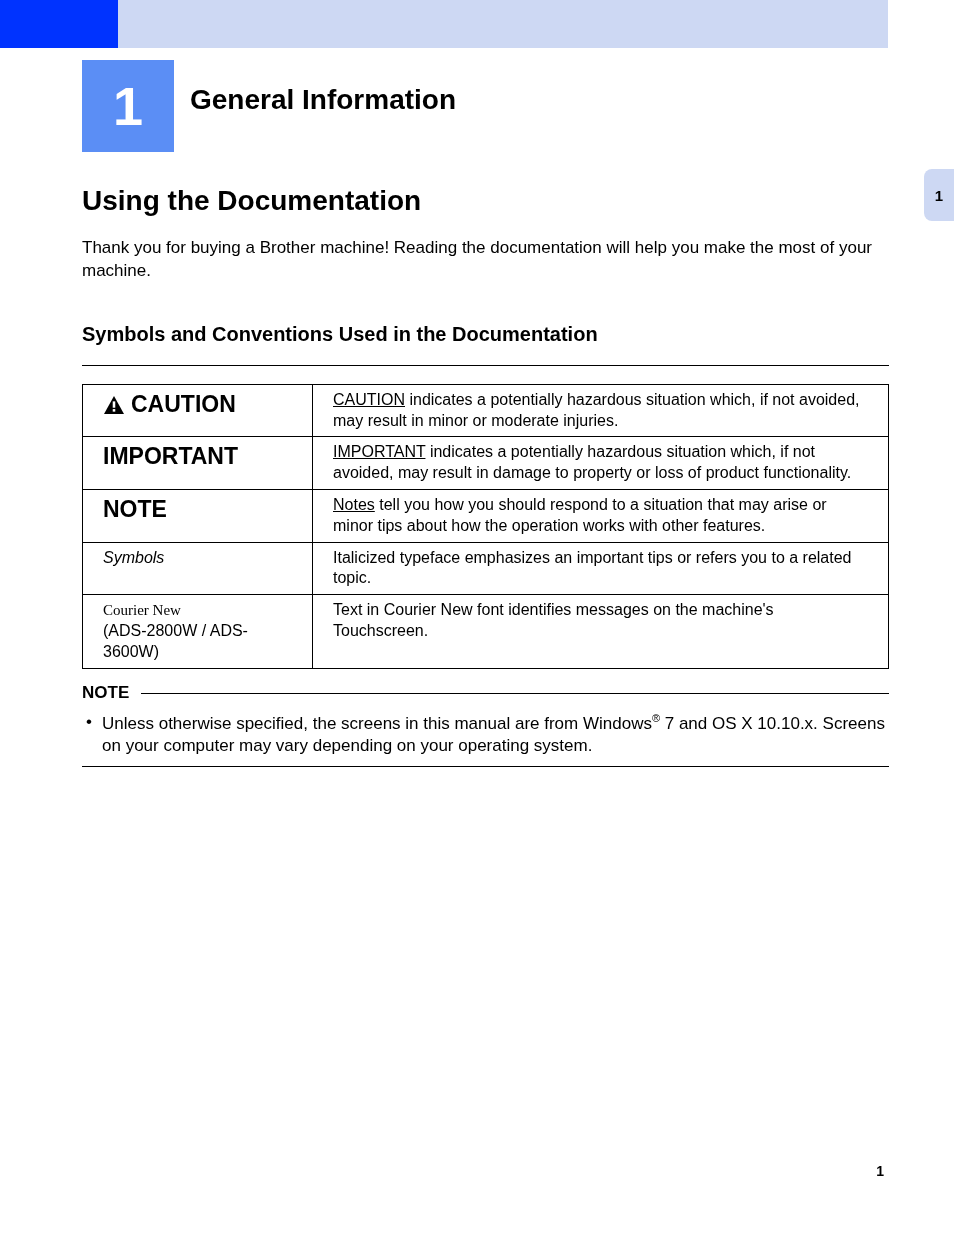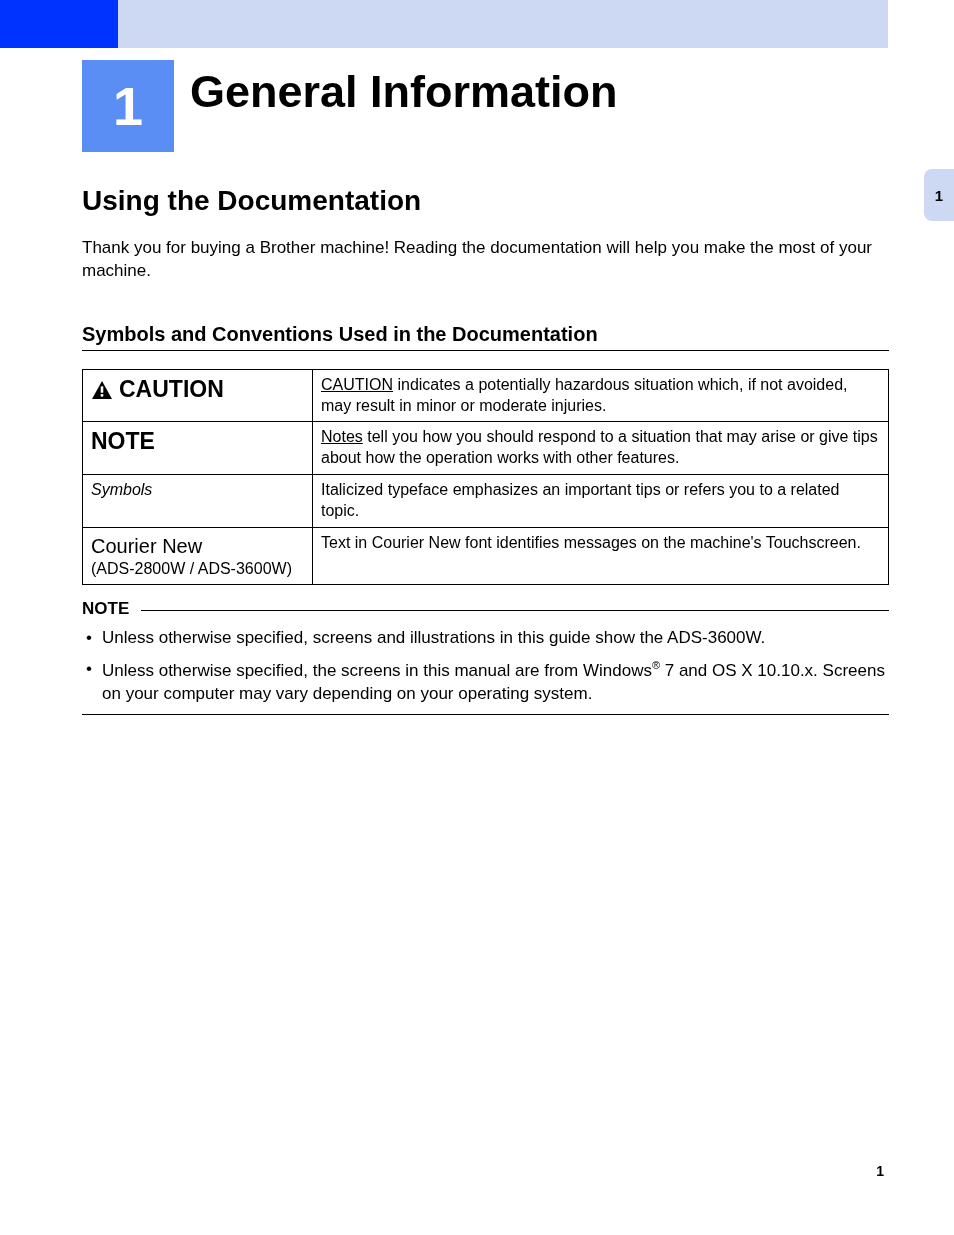--- a/index.html
+++ b/index.html
@@ -30,22 +30,22 @@
     background: #5b8ef5;
     color: #fff;
     font-size: 54px;
     font-weight: bold;
     display: flex;
     align-items: center;
     justify-content: center;
   }
   .chapter-title {
     position: absolute;
-    top: 66px; left: 190px;
-    font-size: 45px;
+    top: 84px; left: 190px;
+    font-size: 28px;
     font-weight: bold;
     text-align: right;
   }
   .side-tab {
     position: absolute;
     top: 169px; right: 0;
     width: 30px; height: 52px;
     background: #cdd8f3;
     border-top-left-radius: 8px;
     border-bottom-left-radius: 8px;
@@ -67,37 +67,37 @@
     margin-bottom: 20px;
   }
   .body-text {
     font-size: 17px;
     line-height: 1.35;
     margin-bottom: 40px;
   }
   .subsection-title {
     font-size: 20px;
     font-weight: bold;
-    margin-bottom: 4px;
+    margin-bottom: 19px;
   }
   .thin-rule {
     border: none;
     border-top: 1px solid #000;
     margin-bottom: 14px;
   }
   table.conv {
     width: 100%;
     border-collapse: collapse;
     margin-top: 18px;
     margin-bottom: 14px;
     font-size: 16px;
   }
   table.conv td {
     border: 1px solid #000;
-    padding: 5px 8px;
+    padding: 5px 20px;
     vertical-align: top;
     line-height: 1.3;
   }
   table.conv td:first-child {
     width: 230px;
   }
   .label-big {
     font-size: 23px;
     font-weight: bold;
     display: inline-flex;
@@ -144,21 +144,21 @@
     content: "•";
     position: absolute;
     left: 4px;
     top: 0;
   }
   .note-bottom-rule {
     border: none;
     border-top: 1px solid #000;
     margin-top: 4px;
   }
-  .mono { font-family: Liberation Sans, sans-serif; font-size: 20px; }
+  .mono { font-family: Liberation Serif, serif; font-size: 15px; }
   sup { font-size: 11px; vertical-align: super; }
   .page-num {
     position: absolute;
     bottom: 56px;
     right: 70px;
     font-size: 14px;
     font-weight: bold;
   }
 </style>
 </head>
@@ -188,22 +188,26 @@
             <path d="M12 1 L23 21 L1 21 Z" fill="#000"></path>
             <rect x="10.6" y="7" width="2.8" height="7" fill="#fff"></rect>
             <rect x="10.6" y="15.5" width="2.8" height="2.8" fill="#fff"></rect>
           </svg>
           <span>CAUTION</span>
         </span>
       </td>
       <td><span class="underline">CAUTION</span><span> indicates a potentially hazardous situation which, if not avoided, may result in minor or moderate injuries.</span></td>
     </tr>
     <tr>
+      <td><span class="label-big">IMPORTANT</span></td>
+      <td><span class="underline">IMPORTANT</span><span> indicates a potentially hazardous situation which, if not avoided, may result in damage to property or loss of product functionality.</span></td>
+    </tr>
+    <tr>
       <td><span class="label-big">NOTE</span></td>
-      <td><span class="underline">Notes</span><span> tell you how you should respond to a situation that may arise or give tips about how the operation works with other features.</span></td>
+      <td><span class="underline">Notes</span><span> tell you how you should respond to a situation that may arise or minor tips about how the operation works with other features.</span></td>
     </tr>
     <tr>
       <td><i>Symbols</i></td>
       <td>Italicized typeface emphasizes an important tips or refers you to a related topic.</td>
     </tr>
     <tr>
       <td>
         <span class="mono">Courier New</span><br>
         <span>(ADS-2800W / ADS-3600W)</span>
       </td>
@@ -211,20 +215,19 @@
     </tr>
   </tbody>
     </table>
 
   <div class="note-box">
     <div class="note-box-header">
       <span class="label">NOTE</span>
       <span class="line"></span>
     </div>
     <ul class="note-list">
-      <li>Unless otherwise specified, screens and illustrations in this guide show the ADS-3600W.</li>
       <li><span>Unless otherwise specified, the screens in this manual are from Windows</span><sup>®</sup><span> 7 and OS X 10.10.x. Screens on your computer may vary depending on your operating system.</span></li>
     </ul>
     <hr class="note-bottom-rule">
   </div>
 </div>
 
 <div class="page-num">1</div>
 
 </body></html>

